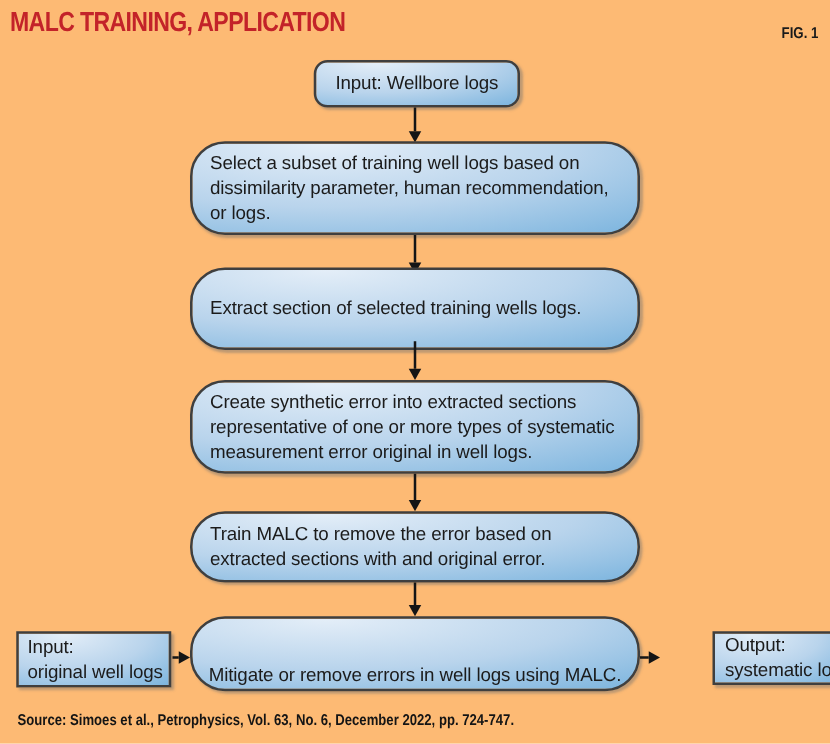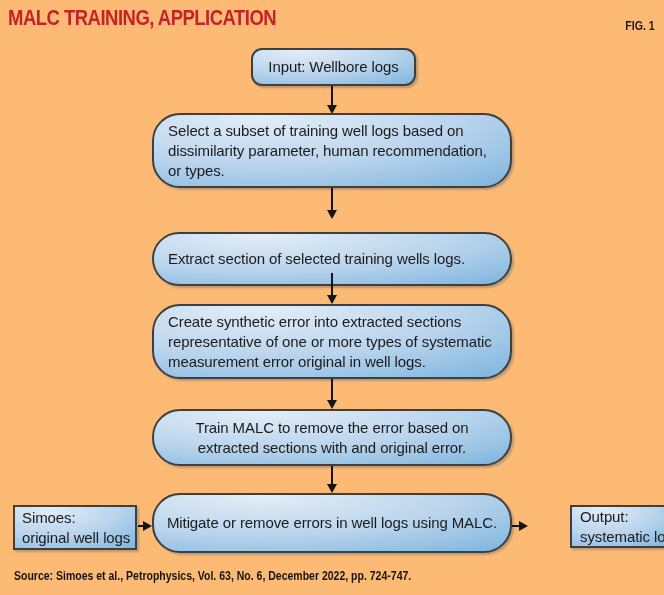--- a/index.html
+++ b/index.html
@@ -51,24 +51,24 @@
     flex-direction: column;
     justify-content: center;
   }
   .rounded { border-radius: 28px; }
   .pad { padding: 3px 14px; }
   .center-text { align-items: center; text-align: center; }
   .tline { white-space: nowrap; }
 
   #n1 { left: 251px; top: 48px;  width: 165px; height: 38px; border-radius: 11px; }
   #n2 { left: 152px; top: 113px; width: 360px; height: 75px; }
-  #n3 { left: 152px; top: 232px; width: 360px; height: 54px; }
+  #n3 { left: 152px; top: 214px; width: 360px; height: 66px; }
   #n4 { left: 152px; top: 304px; width: 360px; height: 75px; }
-  #n5 { left: 152px; top: 409px; width: 360px; height: 57px; align-items: center; }
-  #n6 { left: 152px; top: 493px; width: 360px; height: 60px; }
+  #n5 { left: 152px; top: 409px; width: 360px; height: 57px; }
+  #n6 { left: 152px; top: 493px; width: 360px; height: 60px; justify-content: flex-end; }
   #n7 { left: 13px;  top: 505px; width: 124px; height: 45px; padding: 2px 7px; }
   #n8 { left: 528px; top: 505px; width: 102px; height: 43px; padding: 2px 8px; margin-left: 42px; }
 
   .varrow {
     position: absolute;
     left: 331px;
     width: 2px;
     background: var(--arrow-black, #151515);
   }
   .varrow::after {
@@ -128,21 +128,21 @@
 
   <div class="node center-text" id="n1">
     <div class="tline">Input: Wellbore logs</div>
   </div>
 
   <div class="varrow" id="a1"></div>
 
   <div class="node rounded pad" id="n2">
     <div class="tline">Select a subset of training well logs based on</div>
     <div class="tline">dissimilarity parameter, human recommendation,</div>
-    <div class="tline">or types.</div>
+    <div class="tline">or logs.</div>
   </div>
 
   <div class="varrow" id="a2"></div>
 
   <div class="node rounded pad" id="n3">
     <div class="tline">Extract section of selected training wells logs.</div>
   </div>
 
   <div class="varrow" id="a3"></div>
 
@@ -159,21 +159,21 @@
     <div class="tline">extracted sections with and original error.</div>
   </div>
 
   <div class="varrow" id="a5"></div>
 
   <div class="node rounded center-text" id="n6">
     <div class="tline">Mitigate or remove errors in well logs using MALC.</div>
   </div>
 
   <div class="node" id="n7">
-    <div class="tline">Simoes:</div>
+    <div class="tline">Input:</div>
     <div class="tline">original well logs</div>
   </div>
 
   <div class="harrow" id="ha1"></div>
 
   <div class="harrow" id="ha2"></div>
 
   <div class="node" id="n8">
     <div class="tline">Output:</div>
     <div class="tline">systematic logs</div>

